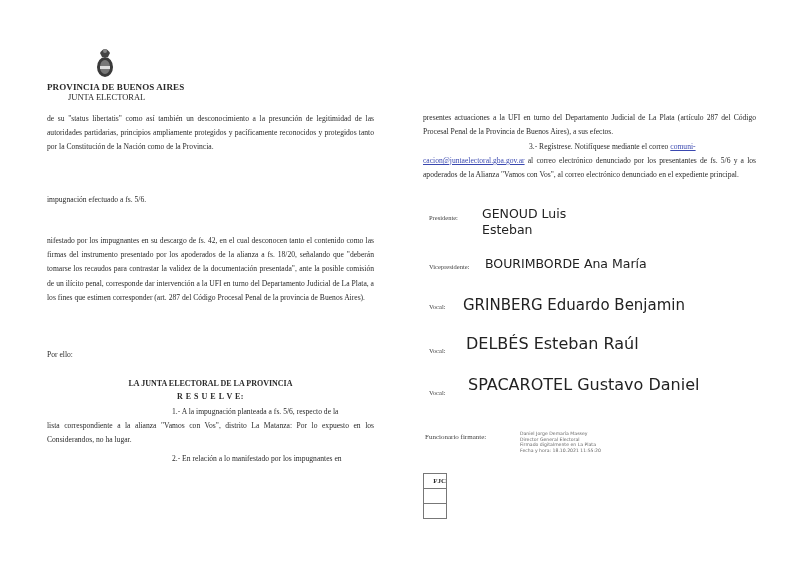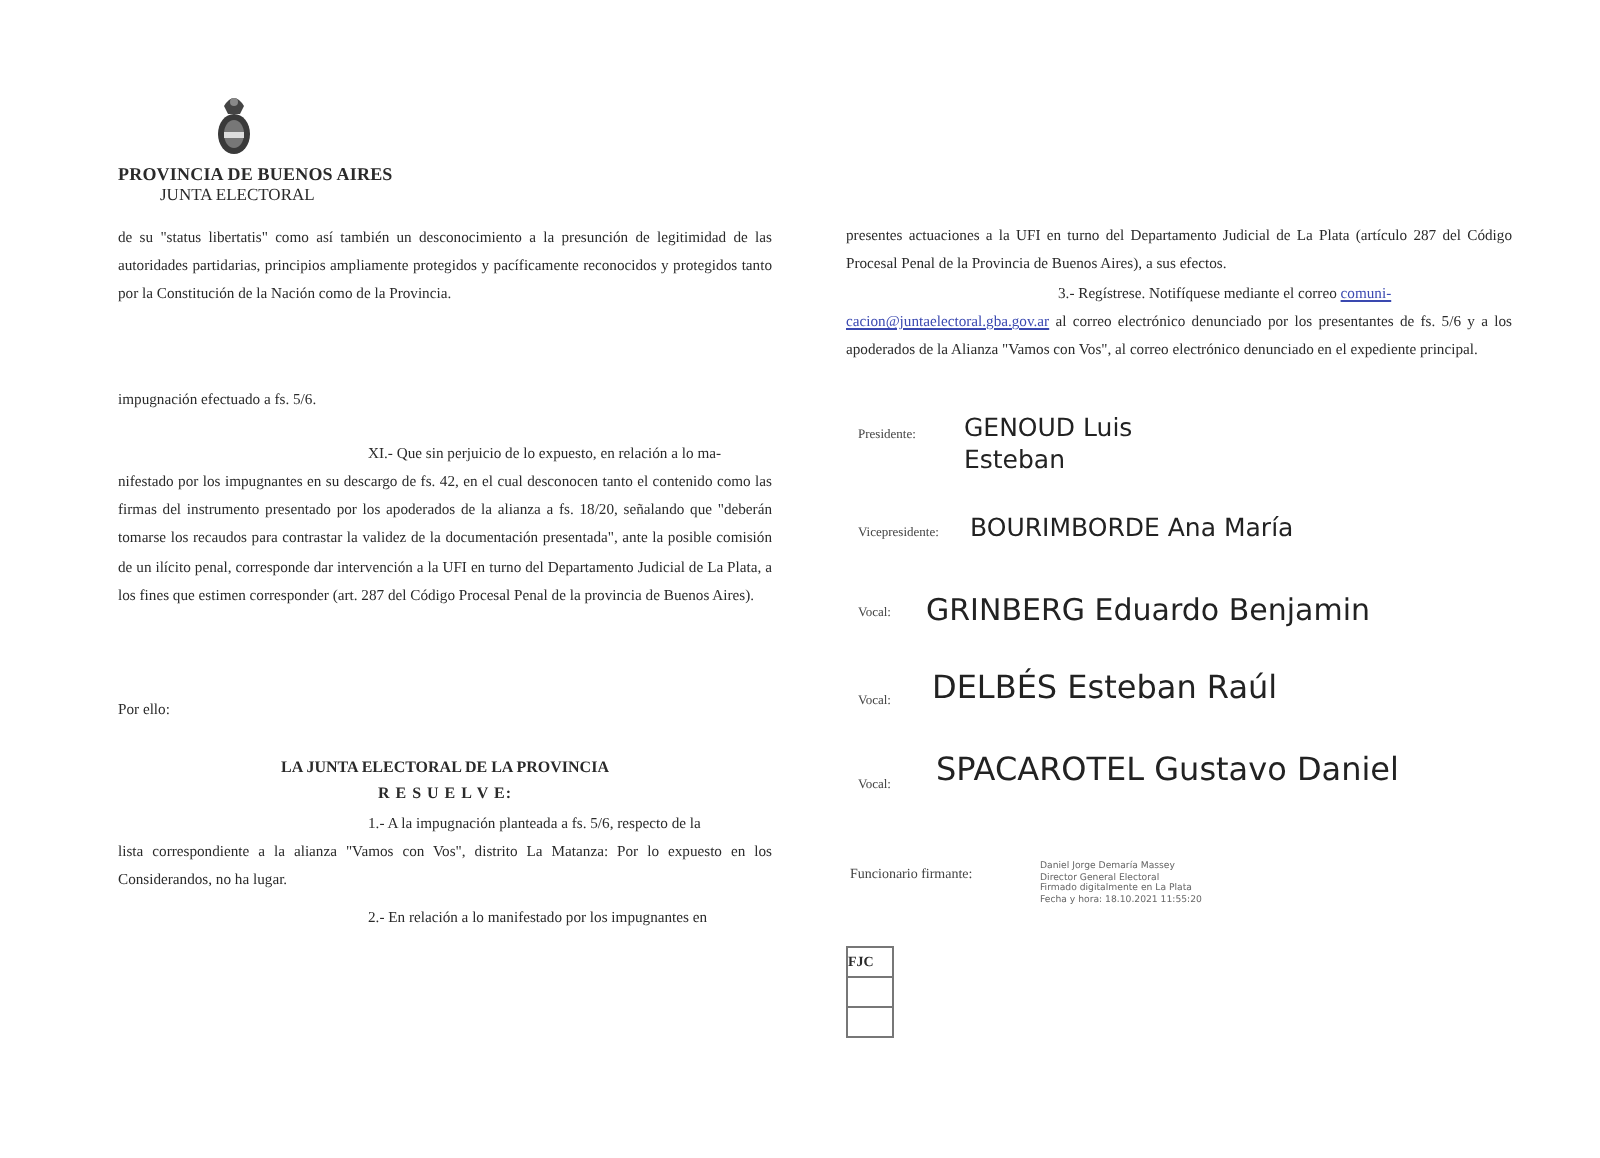--- a/index.html
+++ b/index.html
@@ -1,53 +1,52 @@
 <!DOCTYPE html>
 <html><head>
 <meta charset="utf-8">
 <style>
   html,body{margin:0;padding:0;}
   body{width:800px;height:579px;background:#ffffff;position:relative;overflow:hidden;
        font-family:"Liberation Serif","DejaVu Serif",serif;color:#2a2a2a;}
   .page{position:absolute;top:0;height:579px;}
-  .left{left:0;width:400px;margin-left:12px;}
+  .left{left:0;width:400px;}
   .right{left:400px;width:400px;}
   .crest{position:absolute;left:94px;top:45px;width:22px;height:36px;}
   .hdr1{position:absolute;left:47px;top:82px;font-size:9px;font-weight:bold;letter-spacing:0.1px;}
   .hdr2{position:absolute;left:68px;top:92px;font-size:8.5px;}
   .p{position:absolute;font-size:7.6px;line-height:14.2px;text-align:justify;}
   .center{text-align:center;}
   .bold{font-weight:bold;}
   a.mail{color:#3a48b0;text-decoration:underline;}
   .lab{position:absolute;font-size:6.5px;color:#444;text-align:center;}
   .name{position:absolute;font-family:"DejaVu Sans","Liberation Sans",sans-serif;color:#222;}
   .sig{position:absolute;left:520px;top:431px;font-family:"DejaVu Sans",sans-serif;font-size:4.6px;line-height:5.6px;color:#666;}
   .fjc{position:absolute;left:423px;top:473px;width:22px;border:1px solid #777;font-size:7px;}
-  .fjc div{height:14px;border-bottom:1px solid #777;text-align:left;line-height:14px;font-weight:bold;}
+  .fjc div{height:14px;border-bottom:1px solid #777;text-align:right;line-height:14px;font-weight:bold;}
   .fjc div:last-child{border-bottom:none;}
 </style>
 </head>
 <body>
 
 <div class="page left">
   <svg class="crest" viewBox="0 0 22 36">
     <ellipse cx="11" cy="22" rx="8" ry="10" fill="#3a3a3a"></ellipse>
     <ellipse cx="11" cy="22" rx="5" ry="7" fill="#777"></ellipse>
     <rect x="6" y="21" width="10" height="3" fill="#ddd"></rect>
     <path d="M6 8 Q11 0 16 8 L14 12 L8 12 Z" fill="#444"></path>
     <circle cx="11" cy="6" r="2" fill="#888"></circle>
   </svg>
   <div class="hdr1">PROVINCIA DE BUENOS AIRES</div>
   <div class="hdr2">JUNTA ELECTORAL</div>
 
   <div class="p" style="left:47px;top:112px;width:327px;">de su "status libertatis" como así también un desconocimiento a la presunción de legitimidad de las autoridades partidarias, principios ampliamente protegidos y pacíficamente reconocidos y protegidos tanto por la Constitución de la Nación como de la Provincia.</div>
 
   <div class="p" style="left:47px;top:193px;width:327px;">impugnación efectuado a fs. 5/6.</div>
 
-  <div class="p" style="left:172px;top:220px;width:202px;">XI.- Que sin perjuicio de lo expuesto, en relación a lo ma-</div>
   <div class="p" style="left:47px;top:234px;width:327px;">nifestado por los impugnantes en su descargo de fs. 42, en el cual desconocen tanto el contenido como las firmas del instrumento presentado por los apoderados de la alianza a fs. 18/20, señalando que "deberán tomarse los recaudos para contrastar la validez de la documentación presentada", ante la posible comisión de un ilícito penal, corresponde dar intervención a la UFI en turno del Departamento Judicial de La Plata, a los fines que estimen corresponder (art. 287 del Código Procesal Penal de la provincia de Buenos Aires).</div>
 
   <div class="p" style="left:47px;top:348px;width:100px;text-align:left;">Por ello:</div>
 
   <div class="p center bold" style="left:47px;top:377px;width:327px;font-size:8px;">LA JUNTA ELECTORAL DE LA PROVINCIA</div>
   <div class="p center bold" style="left:47px;top:390px;width:327px;font-size:8px;letter-spacing:0.5px;">R E S U E L V E:</div>
 
   <div class="p" style="left:172px;top:405px;width:202px;">1.- A la impugnación planteada a fs. 5/6, respecto de la</div>
   <div class="p" style="left:47px;top:419px;width:327px;">lista correspondiente a la alianza "Vamos con Vos", distrito La Matanza: Por lo expuesto en los Considerandos, no ha lugar.</div>
 

